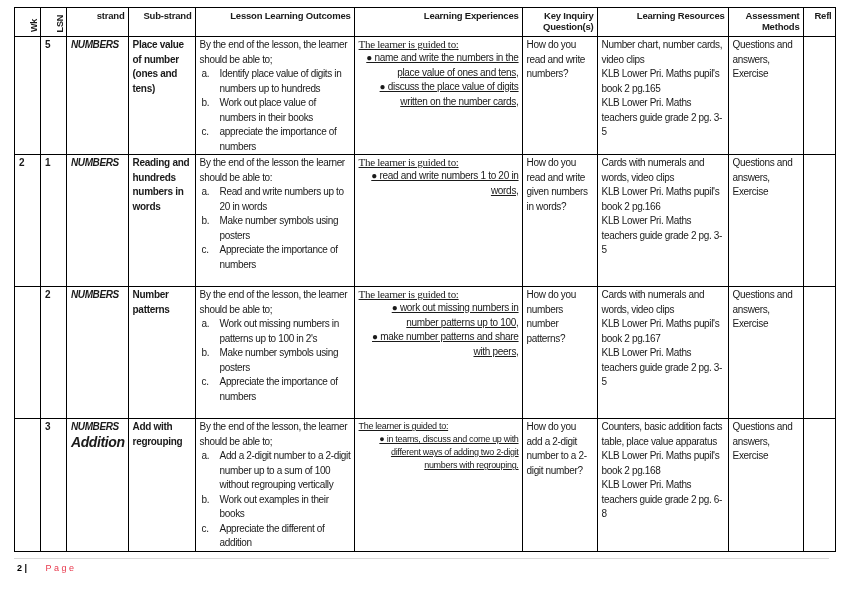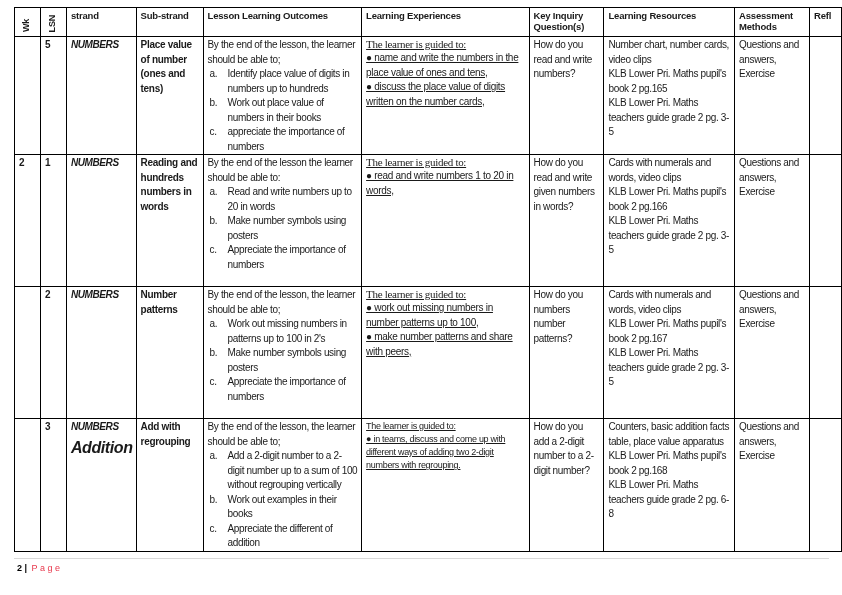--- a/index.html
+++ b/index.html
@@ -1,43 +1,43 @@
 <!DOCTYPE html>
 <html><head>
 <meta charset="utf-8">
 <style>
   html, body { margin:0; padding:0; background:#ffffff; }
   body { width:842px; height:595px; position:relative; overflow:hidden;
          font-family:"Liberation Sans Narrow","Liberation Sans", sans-serif; color:#1a1a1a; }
   .page-table { position:absolute; left:14px; top:7px; border-collapse:collapse; table-layout:fixed; }
   .page-table td, .page-table th { border:1.3px solid #000; vertical-align:top; padding:1px 3px 0 4px;
          font-size:10px; line-height:14.5px; overflow:hidden; }
-  .page-table th { font-weight:bold; text-align:left; font-size:9.5px; line-height:11px; height:26px; padding-top:2px; letter-spacing:-0.2px; }
+  .page-table th { font-weight:bold; text-align:right; font-size:9.5px; line-height:11px; height:26px; padding-top:2px; letter-spacing:-0.2px; }
   .narrow { font-stretch:condensed; letter-spacing:-0.35px; }
   .rot { writing-mode:vertical-rl; transform:rotate(180deg); display:inline-block; font-size:9px; font-weight:bold; }
   th.rotcell { vertical-align:bottom; padding:0 0 2px 6px; }
   .wk, .lsn { font-weight:bold; font-size:11px; }
   .strand { font-weight:bold; font-size:11.5px; line-height:16px; letter-spacing:-0.4px;font-style:italic; }
-  .strand .sub2 { display:block; margin-top:6px; font-size:16px; }
+  .strand .sub2 { display:block; font-size:14px; }
   .substrand { font-weight:bold; font-size:11.5px; line-height:16px; letter-spacing:-0.3px; }
   .outcomes { letter-spacing:-0.35px; }
   .outcomes ol { margin:0; padding:0; list-style:none; }
   .outcomes li { display:flex; }
   .outcomes li .mk { width:18px; flex:0 0 18px; padding-left:2px; }
   .exp-head-serif { font-family:"Liberation Serif", serif; font-size:11px; line-height:13px; }
   .exp { letter-spacing:-0.3px;text-decoration:underline; }
-  .exp .bul { display:block; }
+  .exp .bul { display:block;text-align:right; }
   .r1 td { height:112px; }
   .r2 td { height:130px; }
   .r3 td { height:130px; }
   .r4 td { height:129px; }
   .footer-rule { position:absolute; left:14px; top:558px; width:815px; height:1px; background:#d9d9d9; }
   .footer { position:absolute; left:17px; top:563px; font-family:"Liberation Sans", sans-serif; font-size:9px; }
   .footer .num { font-weight:bold; color:#000; }
-  .footer .pg { color:#e8394d; letter-spacing:2.5px; margin-left:2px; }
+  .footer .pg { color:#e8394d; letter-spacing:2.5px; margin-left:16px; }
 </style>
 </head>
 <body>
 
 <table class="page-table">
   <colgroup>
     <col style="width:26px">
       <col style="width:26px">
       <col style="width:56px">
       <col style="width:67px">

